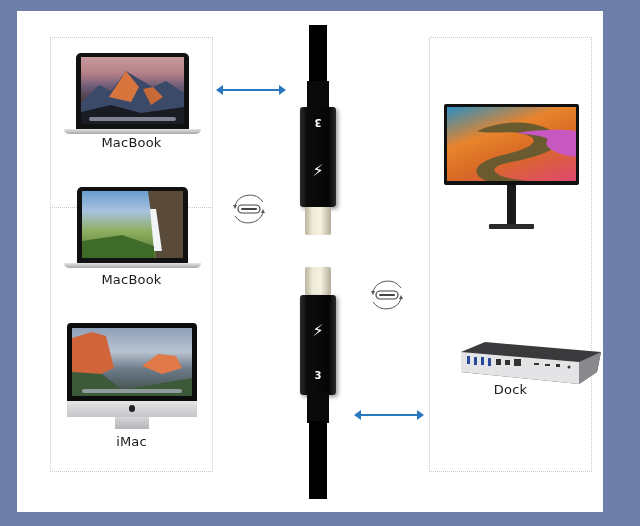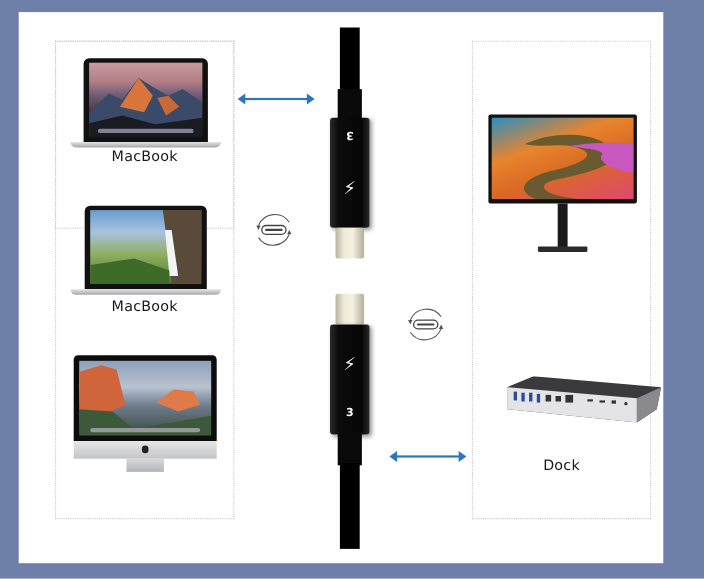--- a/index.html
+++ b/index.html
@@ -76,20 +76,21 @@
           <polygon points="0,44 30,46 50,62 120,50 120,68 0,68" fill="#3c5a3a"></polygon>
         </svg>
         <div class="dock-bar"></div>
       </div>
     </div>
     <div style="position:absolute; left:0; top:78px; width:130px; height:16px; background:linear-gradient(#e6e6e8,#c4c5c8);">
       <div style="position:absolute; left:62px; top:4px; width:6px; height:7px; background:#222; border-radius:3px;"></div>
     </div>
     <div style="position:absolute; left:48px; top:94px; width:34px; height:12px; background:linear-gradient(#d8d8da,#b3b4b7);"></div>
   </div>
+  <div class="label" style="left:33px; width:163px; top:423px;">iMac</div>
 
   <div class="group" style="left:412px; top:26px; width:163px; height:435px;"></div>
 
   <div class="device" style="left:427px; top:93px; width:135px; height:130px;">
     <div style="position:absolute; left:0; top:0; width:135px; height:81px; background:#111; border-radius:2px;">
       <div class="screen" style="left:3px; top:3px; right:3px; bottom:4px; background:linear-gradient(160deg,#2a8fc0 0%,#e8842c 35%,#d86a24 60%,#e04870 100%);">
         <svg width="129" height="74" viewBox="0 0 129 74" style="position:absolute;left:0;top:0">
           <path d="M30,24 C60,10 100,14 110,30 C118,44 80,52 60,56 C40,60 42,70 80,74 L40,74 C20,66 30,54 56,48 C82,42 96,34 80,28 C66,22 44,28 30,24 Z" fill="#6a5a30"></path>
           <path d="M70,26 C90,22 120,22 129,24 L129,50 C110,48 96,40 100,34 C104,30 88,28 70,26 Z" fill="#c858c0"></path>
         </svg>
@@ -114,21 +115,21 @@
         <rect x="37" y="17" width="5" height="6"></rect>
           <rect x="46" y="18" width="5" height="5"></rect>
           <rect x="55" y="17" width="7" height="7"></rect>
         <rect x="75" y="21" width="5" height="2"></rect>
           <rect x="86" y="22" width="5" height="2"></rect>
           <rect x="97" y="22" width="4" height="3"></rect>
           <circle cx="110" cy="25" r="1.5"></circle>
       </g>
     </svg>
   </div>
-  <div class="label" style="left:412px; width:163px; top:371px;margin-top:34px;">Dock</div>
+  <div class="label" style="left:412px; width:163px; top:371px;">Dock</div>
 
   <div class="arrow" style="left:203px; top:78px; width:62px;"></div>
   <div class="arrow" style="left:341px; top:403px; width:62px;"></div>
 
   <svg class="swap" style="left:212px; top:178px;" viewBox="0 0 40 40">
     <path d="M6,16 A16,16 0 0 1 34,13" fill="none" stroke="#555" stroke-width="1"></path>
     <path d="M34,24 A16,16 0 0 1 6,27" fill="none" stroke="#555" stroke-width="1"></path>
     <polygon points="4,16 8,16 6,20" fill="#555"></polygon>
     <polygon points="32,24 36,24 34,20" fill="#555"></polygon>
     <rect x="9" y="16" width="22" height="8" rx="4" fill="none" stroke="#444" stroke-width="1.2"></rect>

